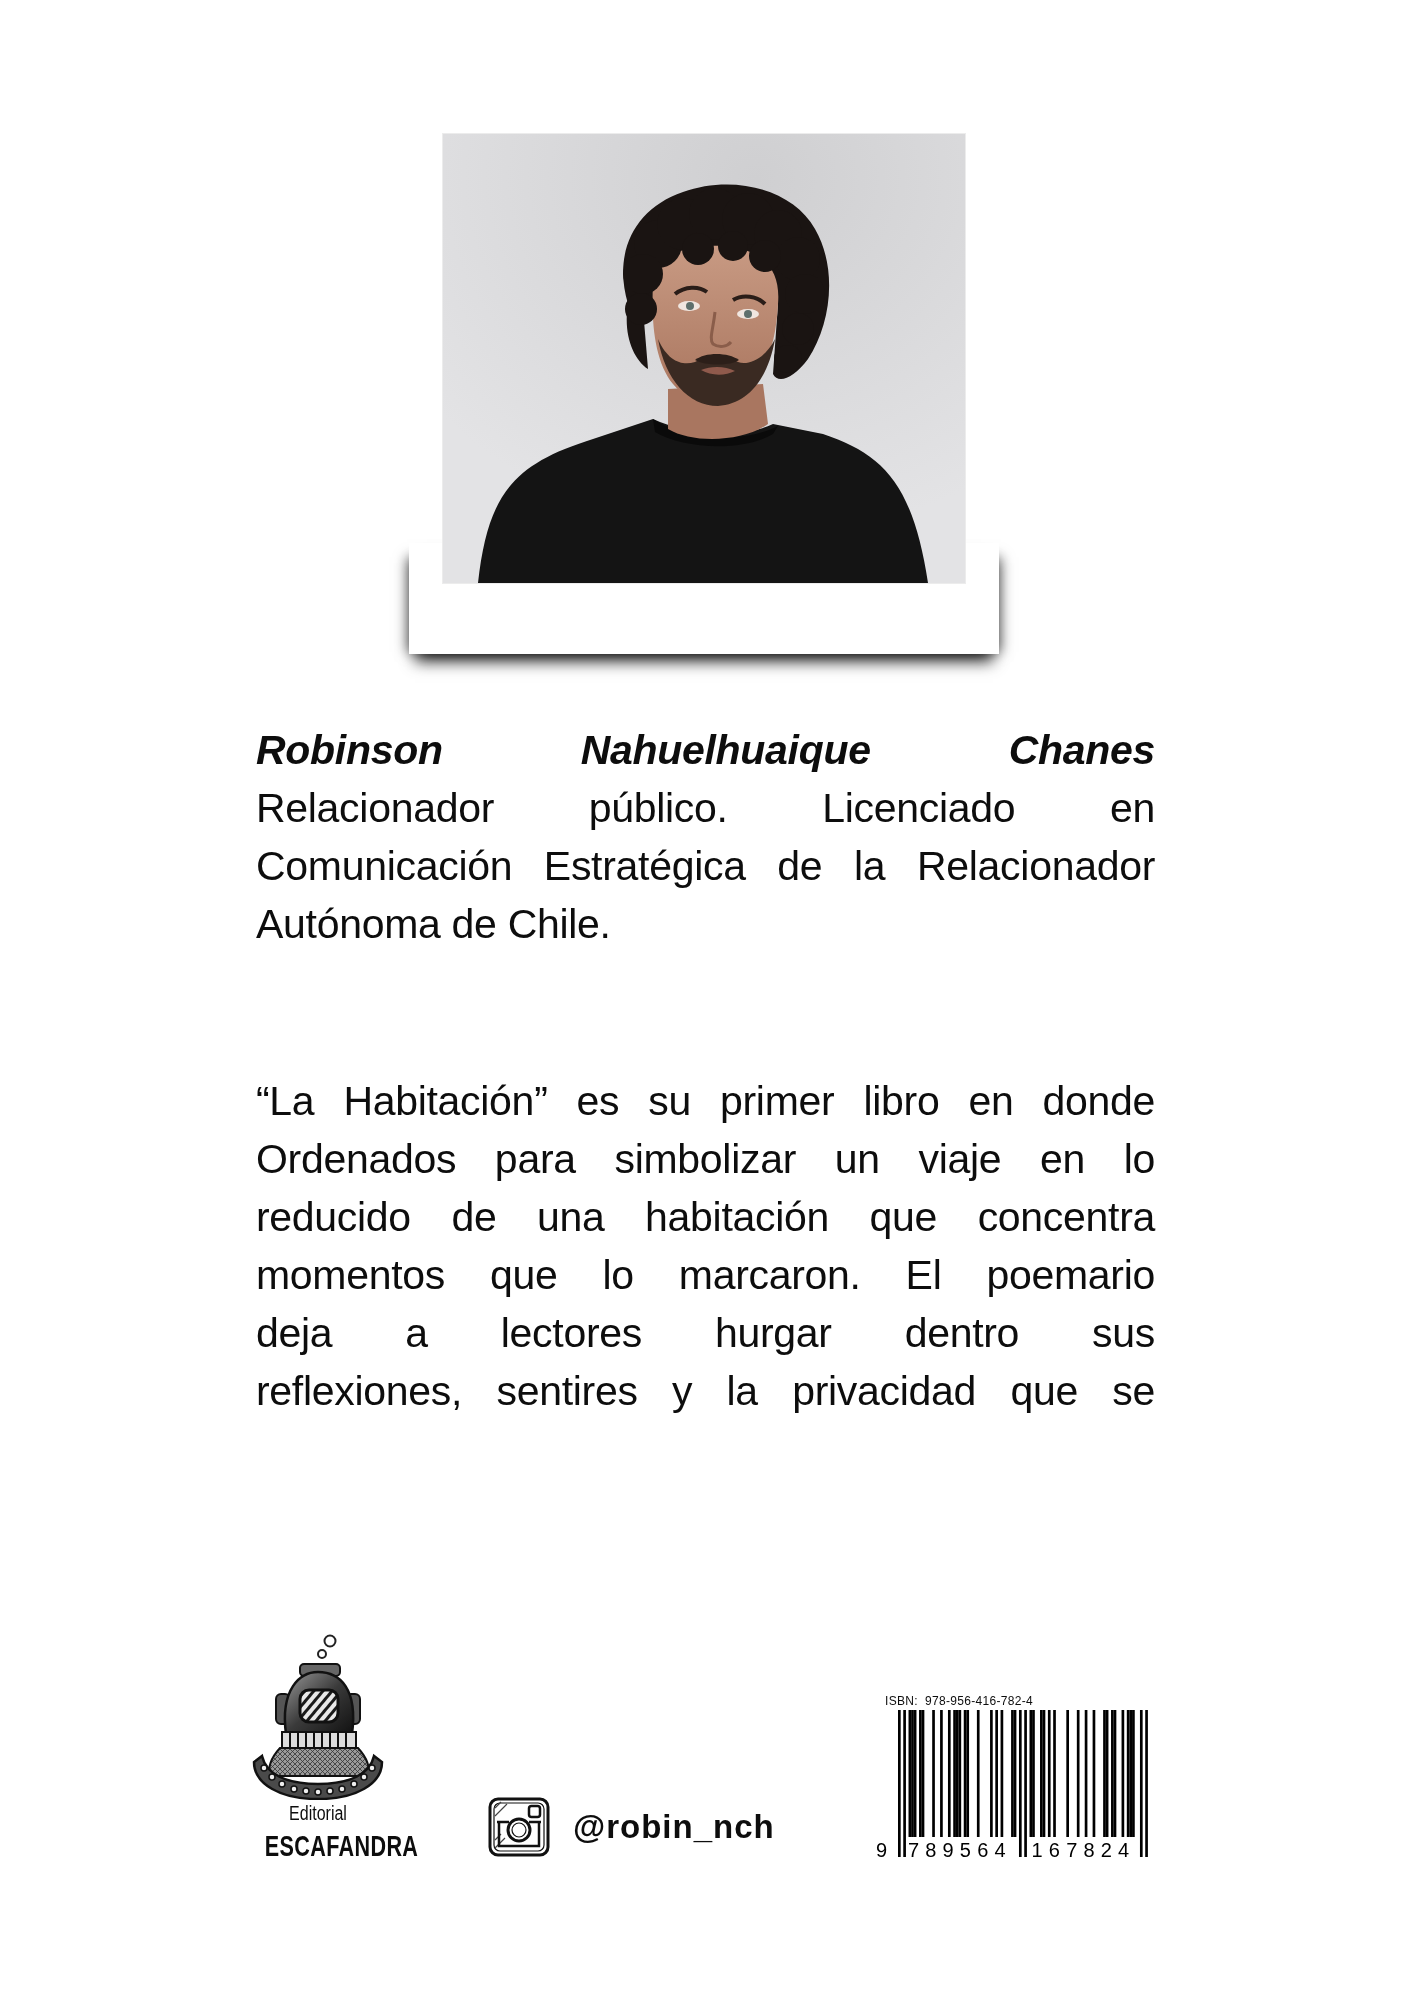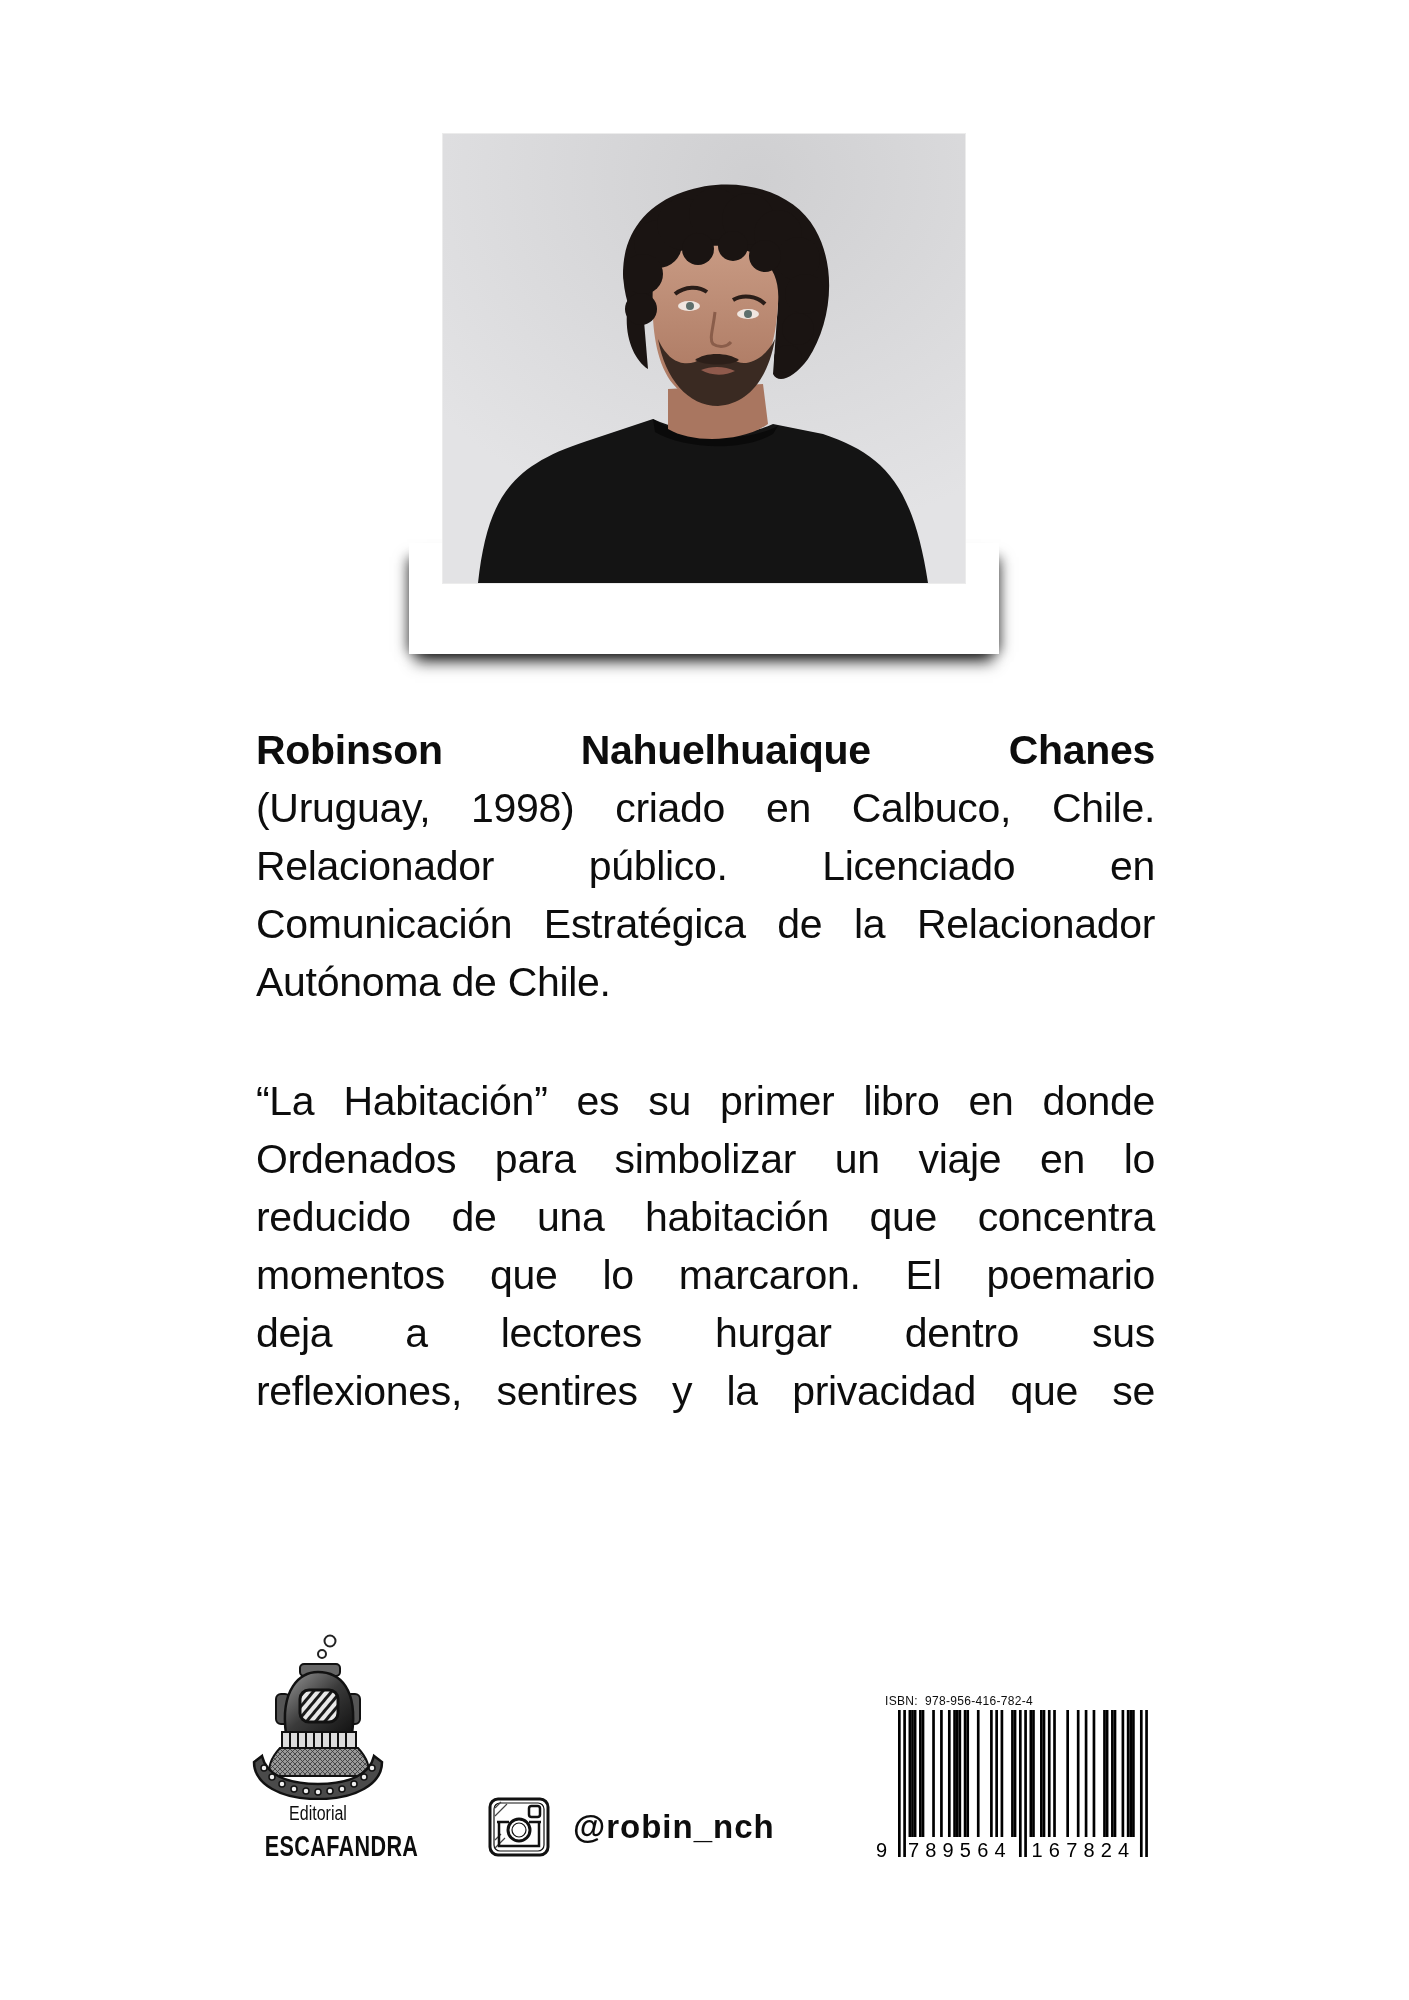--- a/index.html
+++ b/index.html
@@ -17,21 +17,21 @@
     background: radial-gradient(ellipse at 70% 10%, #c9c9cb 0%, #dedee0 35%, #e2e2e4 70%, #d7d7d9 100%);
     overflow: hidden; z-index: 2;
     outline: 1px solid #ececec;
   }
   .photo svg { position: absolute; left: 0; top: 0; width: 100%; height: 100%; }
 
   
   .bio { position: absolute; left: 256px; width: 899px; font-size: 41px; line-height: 58px; letter-spacing: -0.3px; }
   .bio .line { display: block; height: 58px; white-space: nowrap; text-align: justify; text-align-last: justify; overflow: visible; }
   .bio .line.last { text-align-last: left; }
-  .bio .bold { font-weight: bold; }
+  .bio .bold { font-weight: bold; font-style: italic; }
   .para1 { top: 721px; }
   .para2 { top: 1072px; }
 
   
   .logo { position: absolute; left: 250px; top: 1634px; width: 136px; height: 232px; }
   .logo svg { display: block; }
   .logo-editorial { position: absolute; left: 0; top: 168px; width: 136px; text-align: center; font-size: 20px; line-height: 22px; font-family: "Liberation Sans", sans-serif; transform: scaleX(0.8); transform-origin: center; }
   .logo-name { position: absolute; left: -6px; top: 196px; width: 148px; text-align: center; font-size: 30px; line-height: 32px; font-weight: bold; font-family: "Liberation Sans", sans-serif; transform: scaleX(0.72); transform-origin: center; letter-spacing: 0.5px; }
 
   
@@ -99,21 +99,20 @@
         <circle cx="290" cy="112" r="15"></circle>
         <circle cx="322" cy="122" r="16"></circle>
       <circle cx="355" cy="195" r="16"></circle>
         <circle cx="345" cy="225" r="14"></circle>
     </g>
   </svg>
 </div>
 
 <div class="bio para1">
   <span class="line bold"><span>Robinson</span> <span>Nahuelhuaique</span> <span>Chanes</span></span>
-  <span class="line">(Uruguay, 1998) criado en Calbuco, Chile.</span>
   <span class="line">Relacionador público. Licenciado en</span>
   <span class="line">Comunicación Estratégica de la Relacionador</span>
   <span class="line last">Autónoma de Chile.</span>
 </div>
 
 <div class="bio para2">
   <span class="line">“La Habitación” es su primer libro en donde</span>
   <span class="line">Ordenados para simbolizar un viaje en lo</span>
   <span class="line">reducido de una habitación que concentra</span>
   <span class="line">momentos que lo marcaron. El poemario</span>

